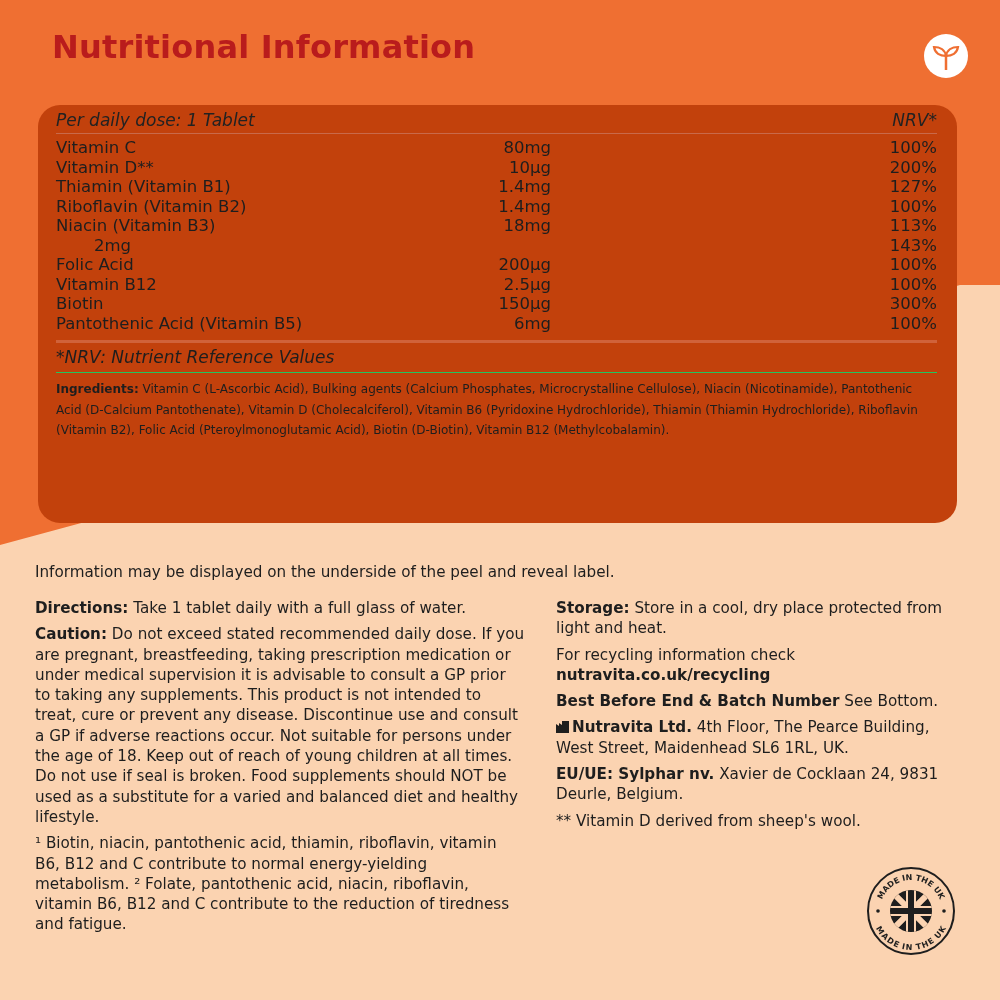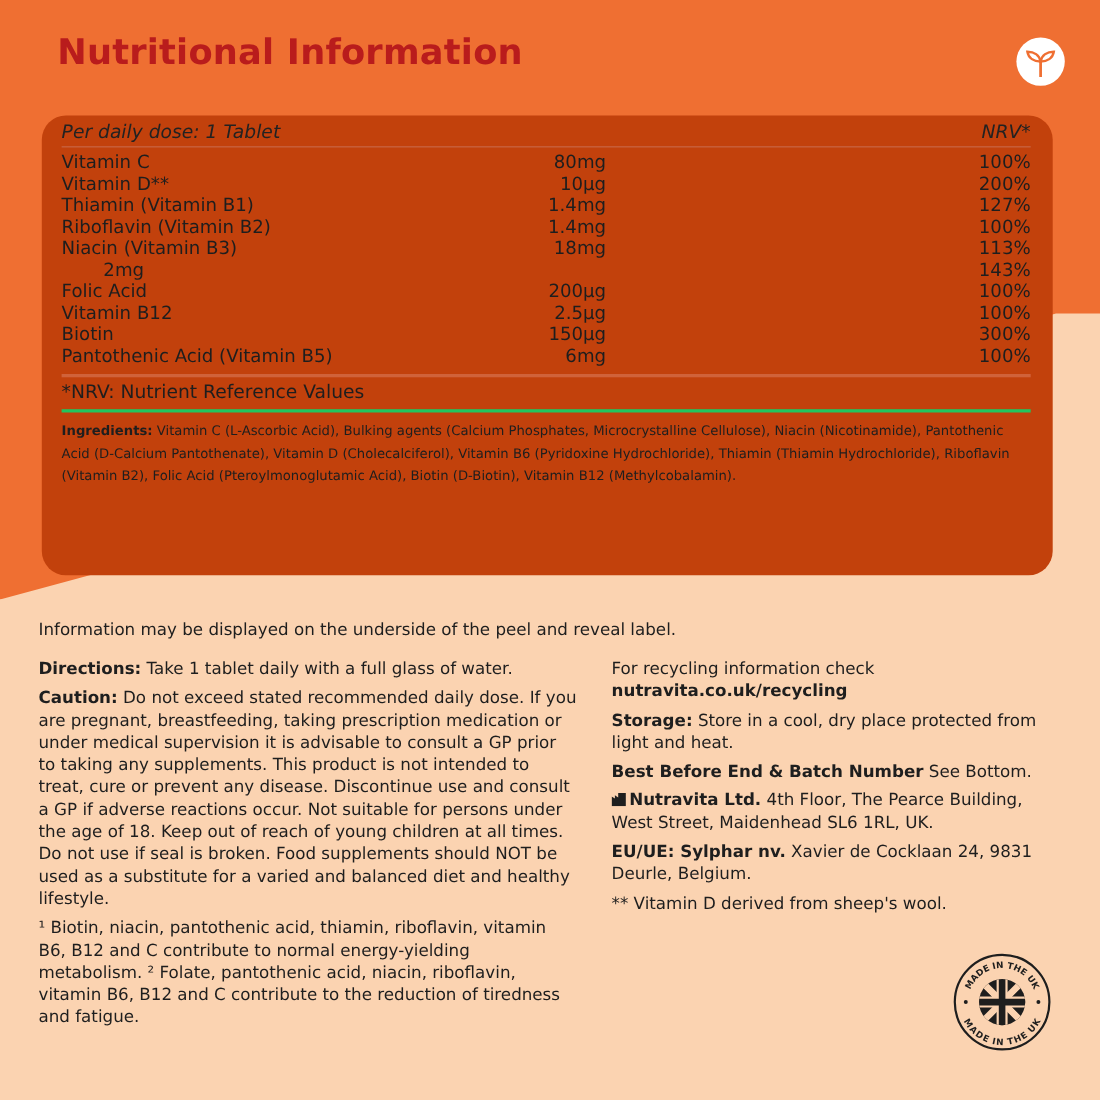--- a/index.html
+++ b/index.html
@@ -33,22 +33,22 @@
     display: flex; justify-content: space-between;
     font-style: italic; font-size: 17px; height: 28px; line-height: 30px;
     border-bottom: 1.5px solid #c9694a; color: #222;
   }
   .rows { padding-top: 4px; }
   .row { display: flex; font-size: 16.5px; line-height: 19.5px; height: 19.5px; }
   .row .name { width: 420px; }
   .row .amt { width: 75px; text-align: right; }
   .row .nrv { flex: 1; text-align: right; padding-left: 37px; }
   .nrv-note {
-    margin-top: 7px; border-top: 3px solid #d0623a; border-bottom: 3px solid #22c55e;
-    font-size: 17px; height: 29px; line-height: 29px;
+    margin-top: 7px; border-top: 3px solid #d0623a; border-bottom: 1px solid #22c55e;
+    font-style: italic; font-size: 17px; height: 29px; line-height: 29px;
   }
   .ingredients { font-size: 12px; line-height: 20.5px; margin-top: 6px; }
   .ingredients b { font-weight: bold; }
   .col-left {
     position: absolute; left: 35px; top: 598px; width: 490px;
     font-size: 15.2px; line-height: 20.3px;
   }
   .info-line { position: absolute; left: 35px; top: 563px; font-size: 15.2px; }
   .col-right {
     position: absolute; left: 556px; top: 598px; width: 400px;
@@ -137,22 +137,22 @@
 
 <div class="info-line">Information may be displayed on the underside of the peel and reveal label.</div>
 
 <div class="col-left">
   <p class="para"><b>Directions:</b><span> Take 1 tablet daily with a full glass  of water.</span></p>
   <p class="para"><b>Caution:</b><span> Do not exceed stated recommended daily dose. If you are pregnant, breastfeeding, taking prescription medication or under medical supervision it is advisable to consult a GP prior to taking any supplements. This product is not intended to treat, cure or prevent any disease. Discontinue use and consult a GP if adverse reactions occur. Not suitable for persons under the age of 18. Keep out of reach of young children at all times. Do not use if seal is broken. Food supplements should NOT be used as a substitute for a varied and balanced diet and healthy lifestyle.</span></p>
   <p class="para">¹ Biotin, niacin, pantothenic acid, thiamin, riboflavin, vitamin B6, B12 and C contribute to normal energy-yielding metabolism. ² Folate, pantothenic acid, niacin, riboflavin, vitamin B6, B12 and C contribute to the reduction of tiredness and fatigue.</p>
 </div>
 
 <div class="col-right">
+  <p class="para"><b>Storage:</b><span> Store in a cool, dry place protected from light and heat.</span></p>
   <p class="para"><span>For recycling information check</span><br><b>nutravita.co.uk/recycling</b></p>
-  <p class="para"><b>Storage:</b><span> Store in a cool, dry place protected from light and heat.</span></p>
   <p class="para"><b>Best Before End &amp; Batch Number</b><span> See Bottom.</span></p>
   <p class="para"><span class="factory-icon"><svg width="13" height="12" viewBox="0 0 13 12">
           <path d="M0 12 V3 L3 5 V2 L6 4 V0 H8 V0 L13 0 V12 Z" fill="#1e1e1e"></path>
         </svg></span><b>Nutravita Ltd.</b><span> 4th Floor, The Pearce Building, West Street, Maidenhead SL6 1RL, UK.</span></p>
   <p class="para"><b>EU/UE: Sylphar nv.</b><span> Xavier de Cocklaan 24, 9831 Deurle, Belgium.</span></p>
   <p class="para">** Vitamin D derived from sheep's wool.</p>
 </div>
 
 <div class="badge">
   <svg width="90" height="90" viewBox="0 0 90 90">

